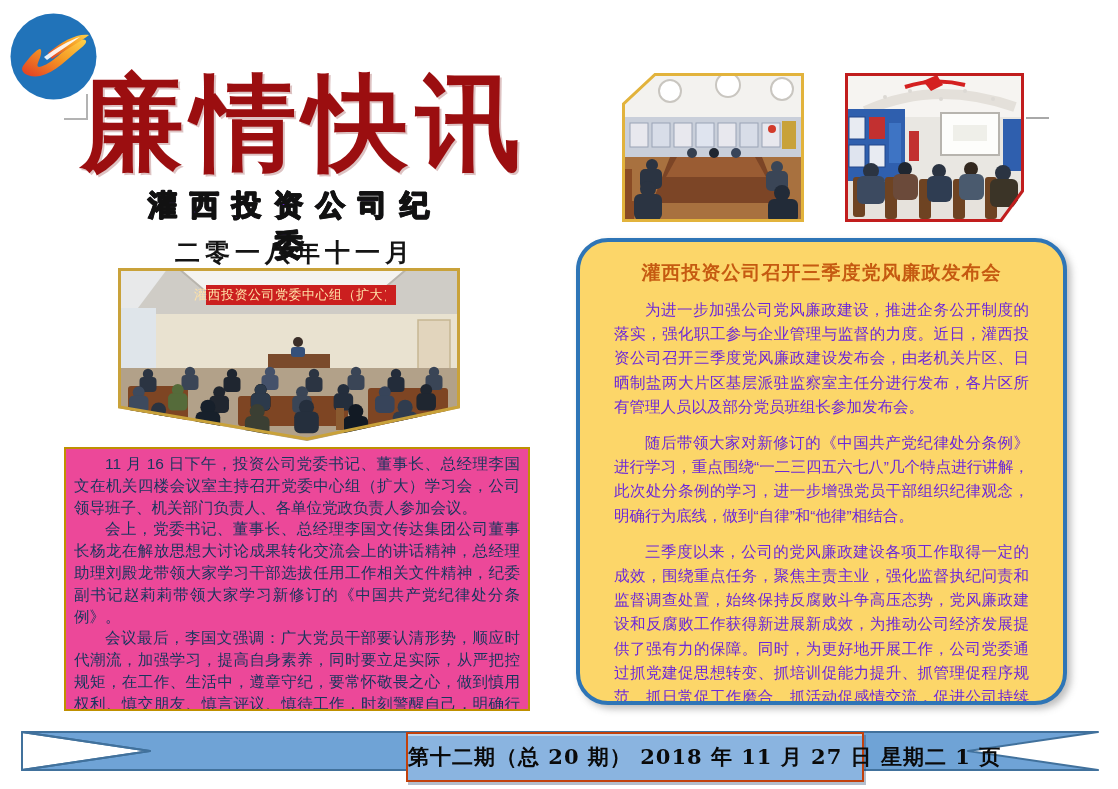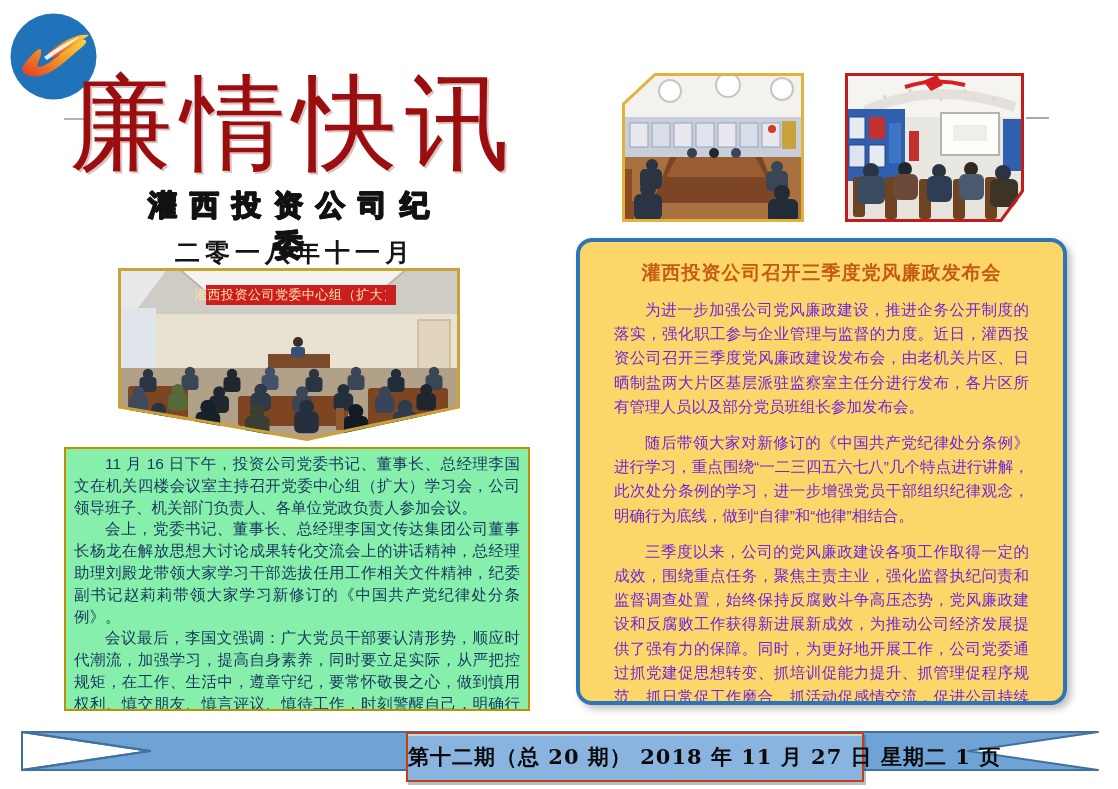--- a/index.html
+++ b/index.html
@@ -6,22 +6,22 @@
   .page{
     position:relative;width:1118px;height:789px;background:#ffffff;overflow:hidden;
     font-family:"Liberation Sans",sans-serif;
   }
   
   .logo{position:absolute;left:10px;top:13px;width:87px;height:87px;}
   .corner-mark{position:absolute;left:64px;top:94px;width:22px;height:24px;
     border-right:2px solid #b3b3b3;border-bottom:2px solid #b3b3b3;}
   .main-title{
     position:absolute;left:58px;top:48px;width:470px;height:160px;
-    font-family:"DejaVu Serif",serif;font-weight:normal;font-size:104px;line-height:150px;
-    color:#9b0e10;letter-spacing:8px;white-space:nowrap;text-align:center;
+    font-family:"DejaVu Serif",serif;font-weight:bold;font-size:104px;line-height:150px;
+    color:#9b0e10;letter-spacing:8px;white-space:nowrap;text-align:right;
     text-shadow:2px 2px 0 rgba(120,10,10,.25);
   }
   .sub-title{
     position:absolute;left:130px;top:186px;width:330px;text-align:center;
     font-family:"DejaVu Serif",serif;font-weight:bold;font-size:29px;letter-spacing:13px;
     color:#6d28d9;-webkit-text-stroke:1.3px #111;
     text-shadow:-1px 0 #222,1px 0 #222,0 -1px #222,0 1px #222;
   }
   .issue-month{
     position:absolute;left:130px;top:236px;width:330px;text-align:center;
@@ -31,30 +31,30 @@
   .photo{position:absolute;}
   .photo svg{display:block;}
   .photo-banner-text{
     position:absolute;left:76px;top:19px;width:192px;height:15px;line-height:15px;
     text-align:center;font-size:13px;color:#ffe2a8;letter-spacing:0.5px;white-space:nowrap;overflow:hidden;
   }
   .connector-line{position:absolute;left:1026px;top:117px;width:23px;height:2px;background:#a8a8a8;}
   
   .left-box{
     position:absolute;left:64px;top:447px;width:466px;height:264px;box-sizing:border-box;
-    background:#86efac;border:2px solid #bf9000;padding:4px 8px 12px 8px;overflow:hidden;
+    background:#ec4899;border:2px solid #bf9000;padding:4px 8px 12px 8px;overflow:hidden;
   }
   .left-box p{
     margin:0;text-indent:2em;text-align:justify;
     font-size:15.5px;line-height:21.8px;color:#17365d;
   }
   
   .right-box{
     position:absolute;left:576px;top:238px;width:491px;height:467px;box-sizing:border-box;
-    background:#fcd669;border:4px solid #2e75b6;border-radius:16px;
+    background:#fcd669;border:4px solid #2e75b6;border-radius:32px;
     padding:14px 22px 9px 22px;overflow:hidden;
     box-shadow:4px 4px 7px rgba(110,110,110,.45);
   }
   .right-box h2{
     margin:4px 0 8px 0;text-align:center;font-size:19px;letter-spacing:1px;
     color:#c55a11;font-weight:bold;
   }
   .right-box p{
     margin:12px;text-indent:2em;text-align:justify;
     font-size:15.5px;line-height:24.2px;color:#6d28d9;

